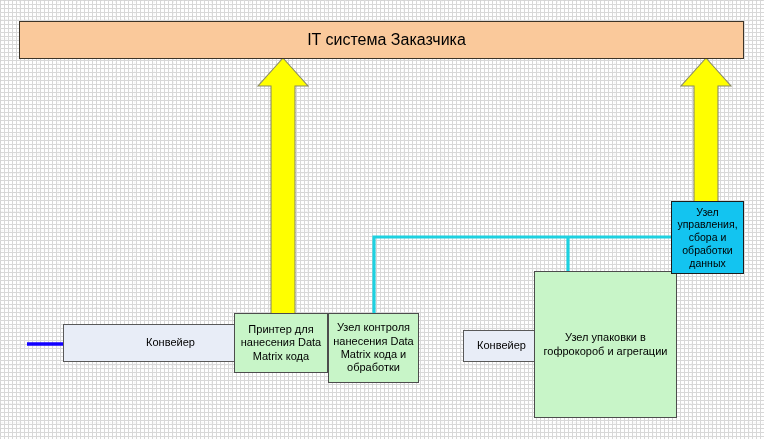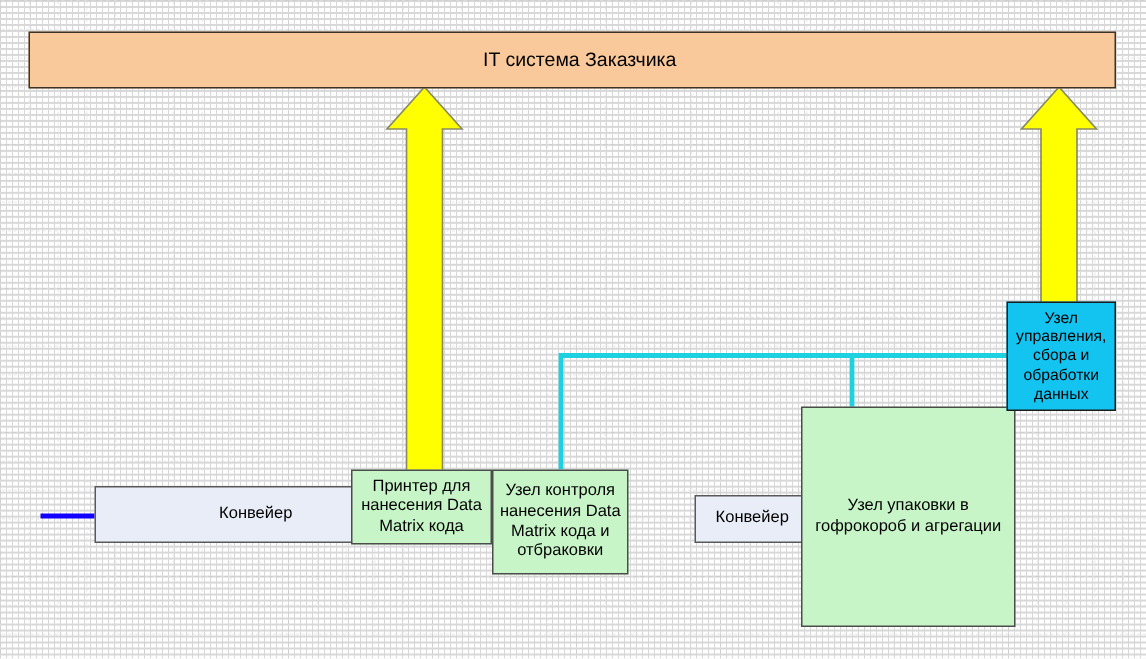--- a/index.html
+++ b/index.html
@@ -32,21 +32,21 @@
     display: flex;
     align-items: center;
     justify-content: center;
     text-align: center;
     color: #000000;
     line-height: 1.22;
   }
   .node-it {
     border: 1.5px solid #3d3427;
     background: #fac99b;
-    font-size: 13px;
+    font-size: 16px;
     padding-left: 10px;
   }
   .node-green {
     border: 1.5px solid #4c4c4c;
     background: #c8f5c8;
     font-size: 11px;
   }
   .node-conveyor {
     border: 1.5px solid #595959;
     background: #e8edf7;
@@ -107,31 +107,31 @@
   </svg>
 
   <div class="node node-it" style="left:19px; top:21px; width:725px; height:38px;">
     <span class="label">IT система Заказчика</span>
   </div>
 
   <div class="node node-conveyor" style="left:19px; top:324px; width:215px; height:38px;">
     <span class="label">Конвейер</span>
   </div>
 
-  <div class="node node-green" style="left:234px; top:313px; width:94px; height:50px;">
+  <div class="node node-green" style="left:234px; top:313px; width:94px; height:60px;">
     <span class="label">Принтер для
 нанесения Data
 Matrix кода</span>
   </div>
 
   <div class="node node-green" style="left:328px; top:313px; width:91px; height:70px;">
     <span class="label">Узел контроля
 нанесения Data
 Matrix кода и
-отбраковки</span>
+обработки</span>
   </div>
 
   <div class="node node-conveyor" style="left:419px; top:330px; width:77px; height:32px;">
     <span class="label">Конвейер</span>
   </div>
 
   <div class="node node-green" style="left:494px; top:271px; width:143px; height:147px;margin-left:40px;">
     <span class="label">Узел упаковки в
 гофрокороб и агрегации</span>
   </div>

